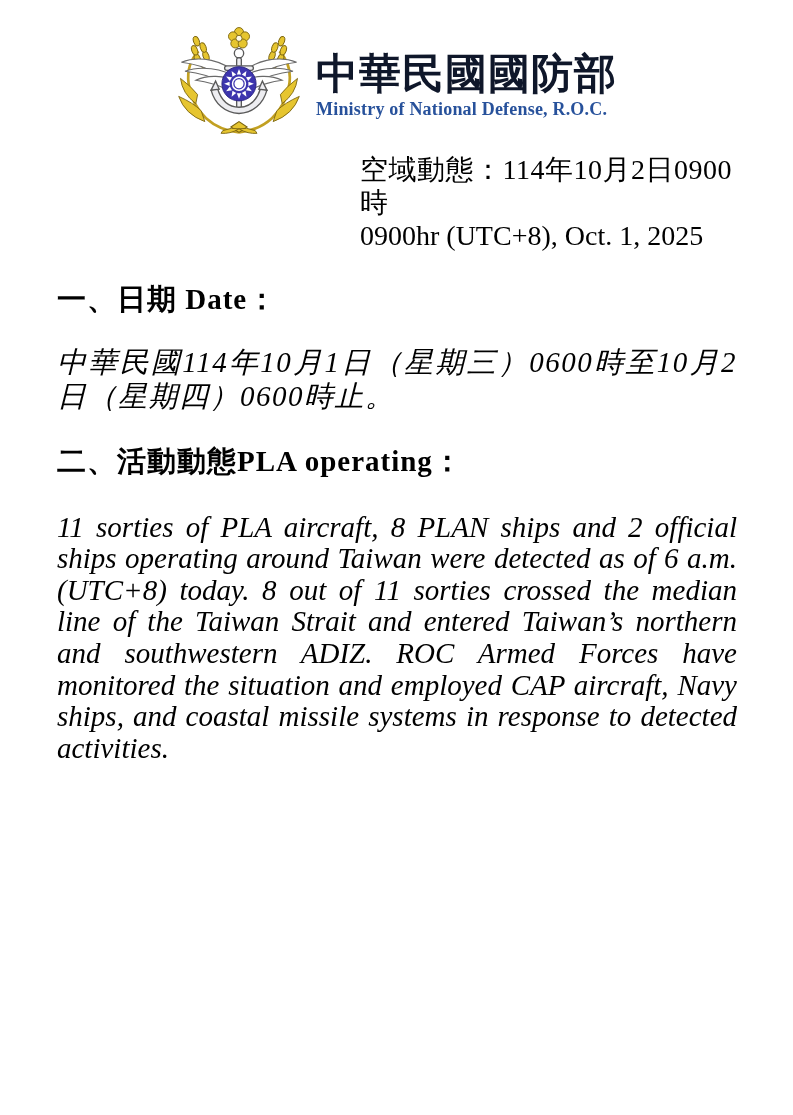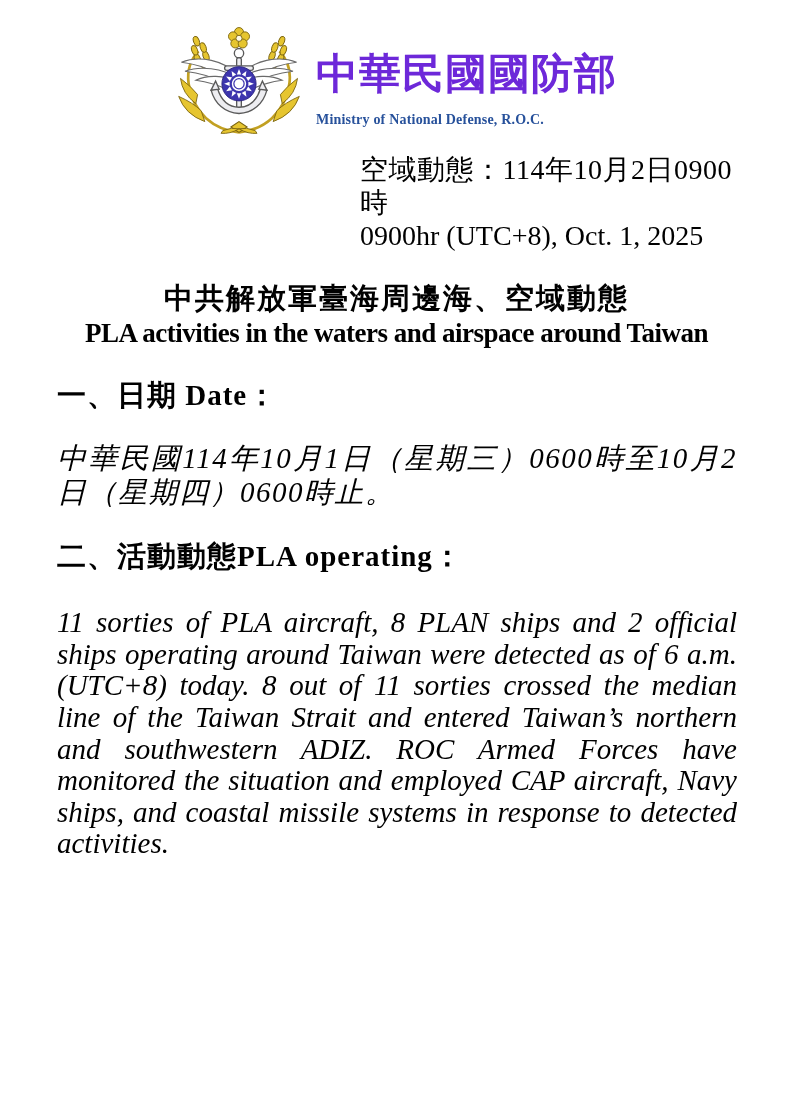--- a/index.html
+++ b/index.html
@@ -8,22 +8,22 @@
     font-family:"Liberation Serif","DejaVu Serif",serif;
     color:#000;
     -webkit-font-smoothing:antialiased;
   }
   .page{position:relative;width:793px;height:1115px;overflow:hidden;background:#fff;}
 
   
   .header{display:flex;justify-content:center;align-items:flex-start;padding-top:26px;}
   .emblem{width:126px;height:112px;flex:0 0 auto;}
   .org-block{margin-left:14px;padding-top:26px;}
-  .org-zh{font-size:42px;font-weight:700;line-height:1.05;letter-spacing:1px;color:#6d28d9;}
-  .org-en{font-size:14px;font-weight:700;margin-top:16px;letter-spacing:0.2px;}
+  .org-zh{font-size:42px;font-weight:700;line-height:1.05;letter-spacing:1px;color:#0f172a;}
+  .org-en{font-size:18px;font-weight:700;margin-top:3px;letter-spacing:0.2px;}
 
   
   .release{margin:16px 40px 0 360px;font-size:28px;line-height:1.17;}
   .release-zh{letter-spacing:0.5px;white-space:pre-wrap;}
   .release-en{white-space:pre-wrap;}
 
   
   .doc-title{text-align:center;margin-top:30px;line-height:1.12;}
   .doc-title-zh{font-size:29px;font-weight:700;letter-spacing:2px;}
   .doc-title-en{font-size:27px;font-weight:700;letter-spacing:-0.5px;margin-top:3px;}
@@ -128,24 +128,20 @@
       <div class="org-zh">中華民國國防部</div>
       <div class="org-en" style="color: rgb(39, 81, 155);">Ministry of National Defense, R.O.C.</div>
     </div>
   </div>
 
   <div class="release">
     <div class="release-zh">空域動態：114年10月2日0900時</div>
     <div class="release-en">0900hr (UTC+8), Oct. 1, 2025</div>
   </div>
 
-  <div class="doc-title">
-    <div class="doc-title-zh">中共解放軍臺海周邊海、空域動態</div>
-    <div class="doc-title-en">PLA activities in the waters and airspace around Taiwan</div>
-  </div>
 
   <div class="content">
 
     <section>
       <div class="sec-heading">一、日期 Date：</div>
       <p class="p-zh">中華民國114年10月1日（星期三）0600時至10月2日（星期四）0600時止。</p>
     </section>
 
     <section>
       <div class="sec-heading">二、活動動態PLA operating：</div>

